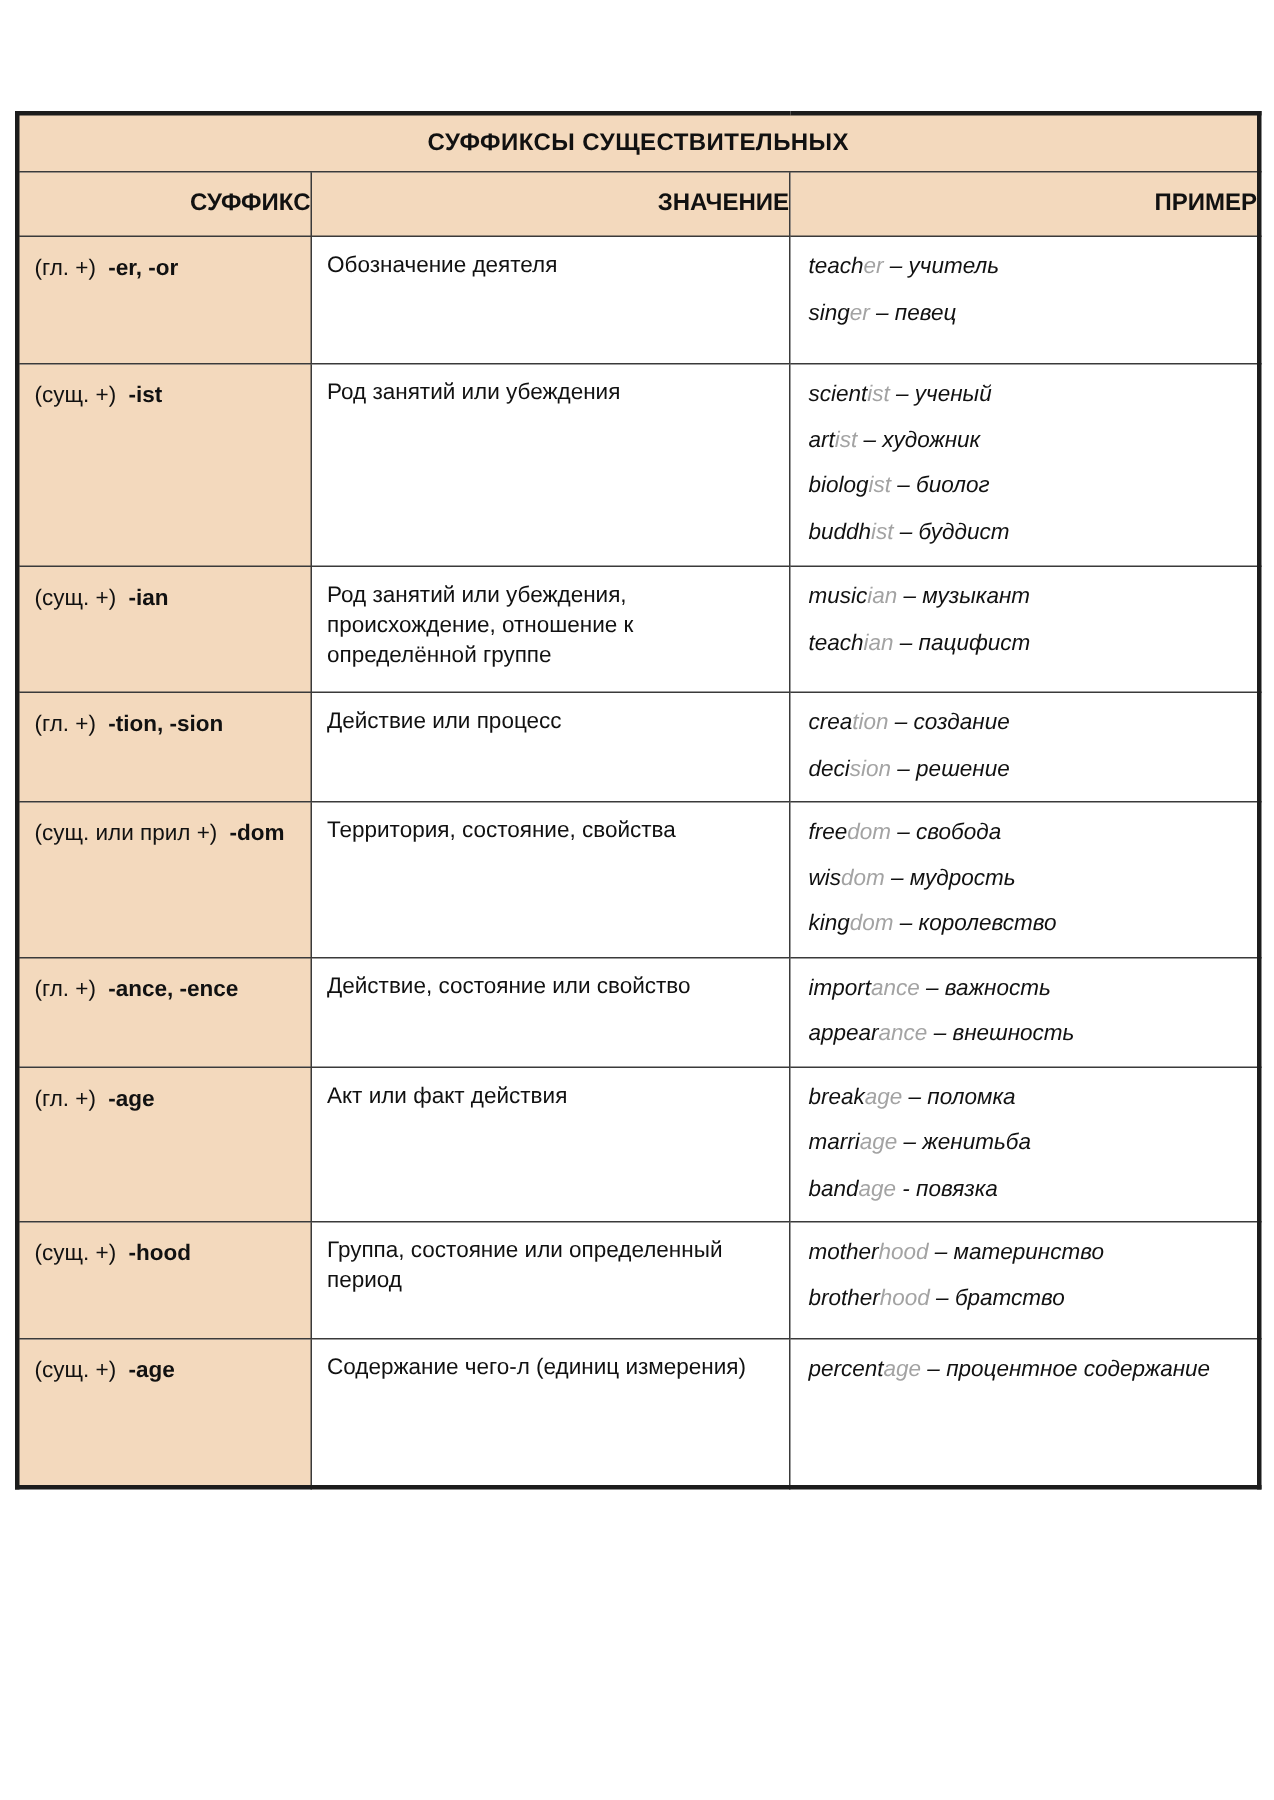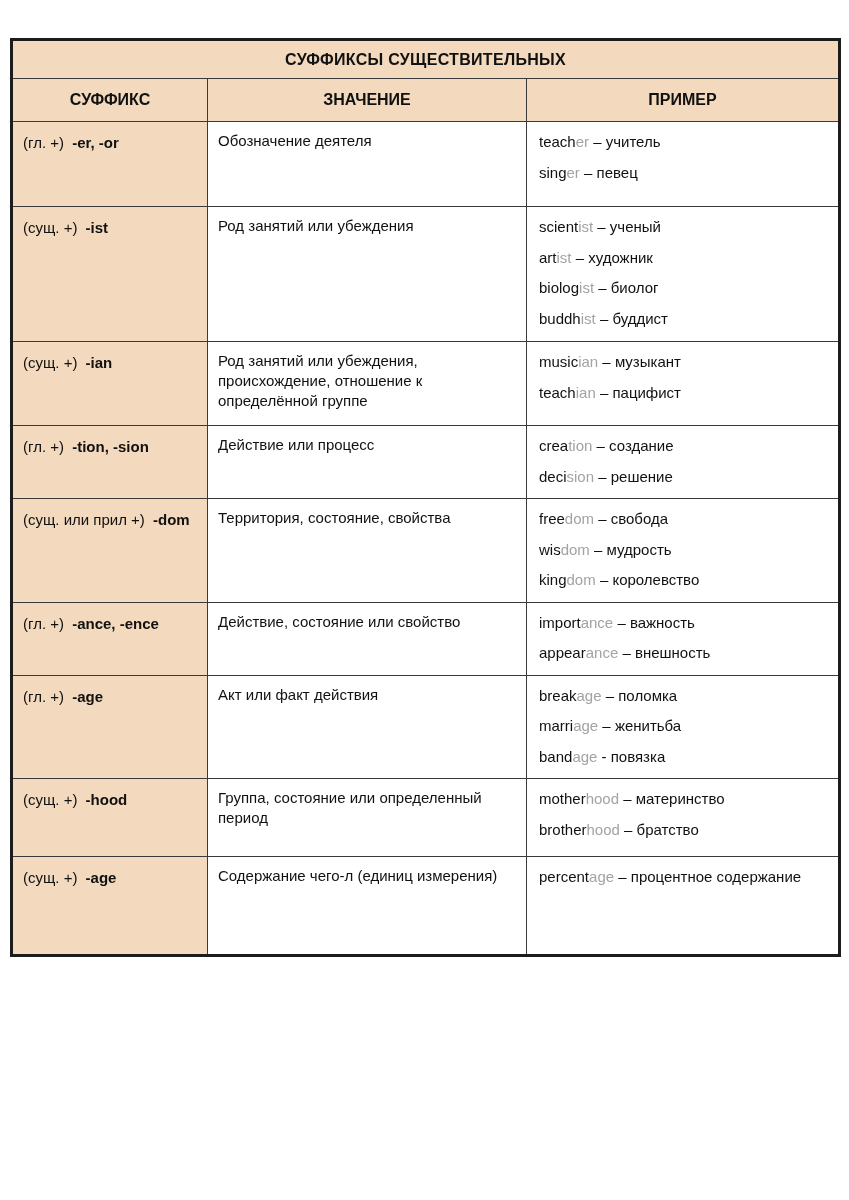--- a/index.html
+++ b/index.html
@@ -7,46 +7,47 @@
   body {
     width:849px; height:1200px; position:relative;
     font-family:"Liberation Sans", sans-serif;
     color:#111;
   }
   .page { position:absolute; left:10px; top:38px; width:831px; }
 
   table {
     width:100%; table-layout:fixed; border-collapse:collapse;
     border:3px solid #1c1c1c;
+    margin-top:36px;
   }
   th, td { border:1px solid #3a3a3a; vertical-align:top; }
 
   .title-row th {
     height:39px; background:var(--peach,#f3d9bd);
     font-size:16px; font-weight:bold; text-align:center; vertical-align:middle;
     letter-spacing:.3px;
   }
   .header-row th {
     height:43px; background:var(--peach,#f3d9bd);
-    font-size:16px; font-weight:bold; text-align:center; vertical-align:middle;
+    font-size:16px; font-weight:bold; text-align:right; vertical-align:middle;
   }
 
   td.col-suffix {
     background:var(--peach,#f3d9bd);
     padding:10px 8px 8px 10px;
     font-size:15px; line-height:21px;
   }
   td.col-suffix b { font-weight:bold; margin-left:4px; }
 
   td.col-meaning {
     padding:9px 10px 8px 10px;
     font-size:15px; line-height:20px;
   }
 
-  td.col-example { padding:5px 8px 6px 12px; font-size:15px; }
+  td.col-example { padding:5px 8px 6px 12px; font-size:15px;font-style:italic; }
   .example-line { line-height:30.5px; }
   .example-line .gray { color:var(--suffixGray,#a3a3a3); }
   .example-line .trans { white-space:pre-wrap; }
 </style>
 </head>
 <body>
 
 <div class="page">
   <table>
     <colgroup>

